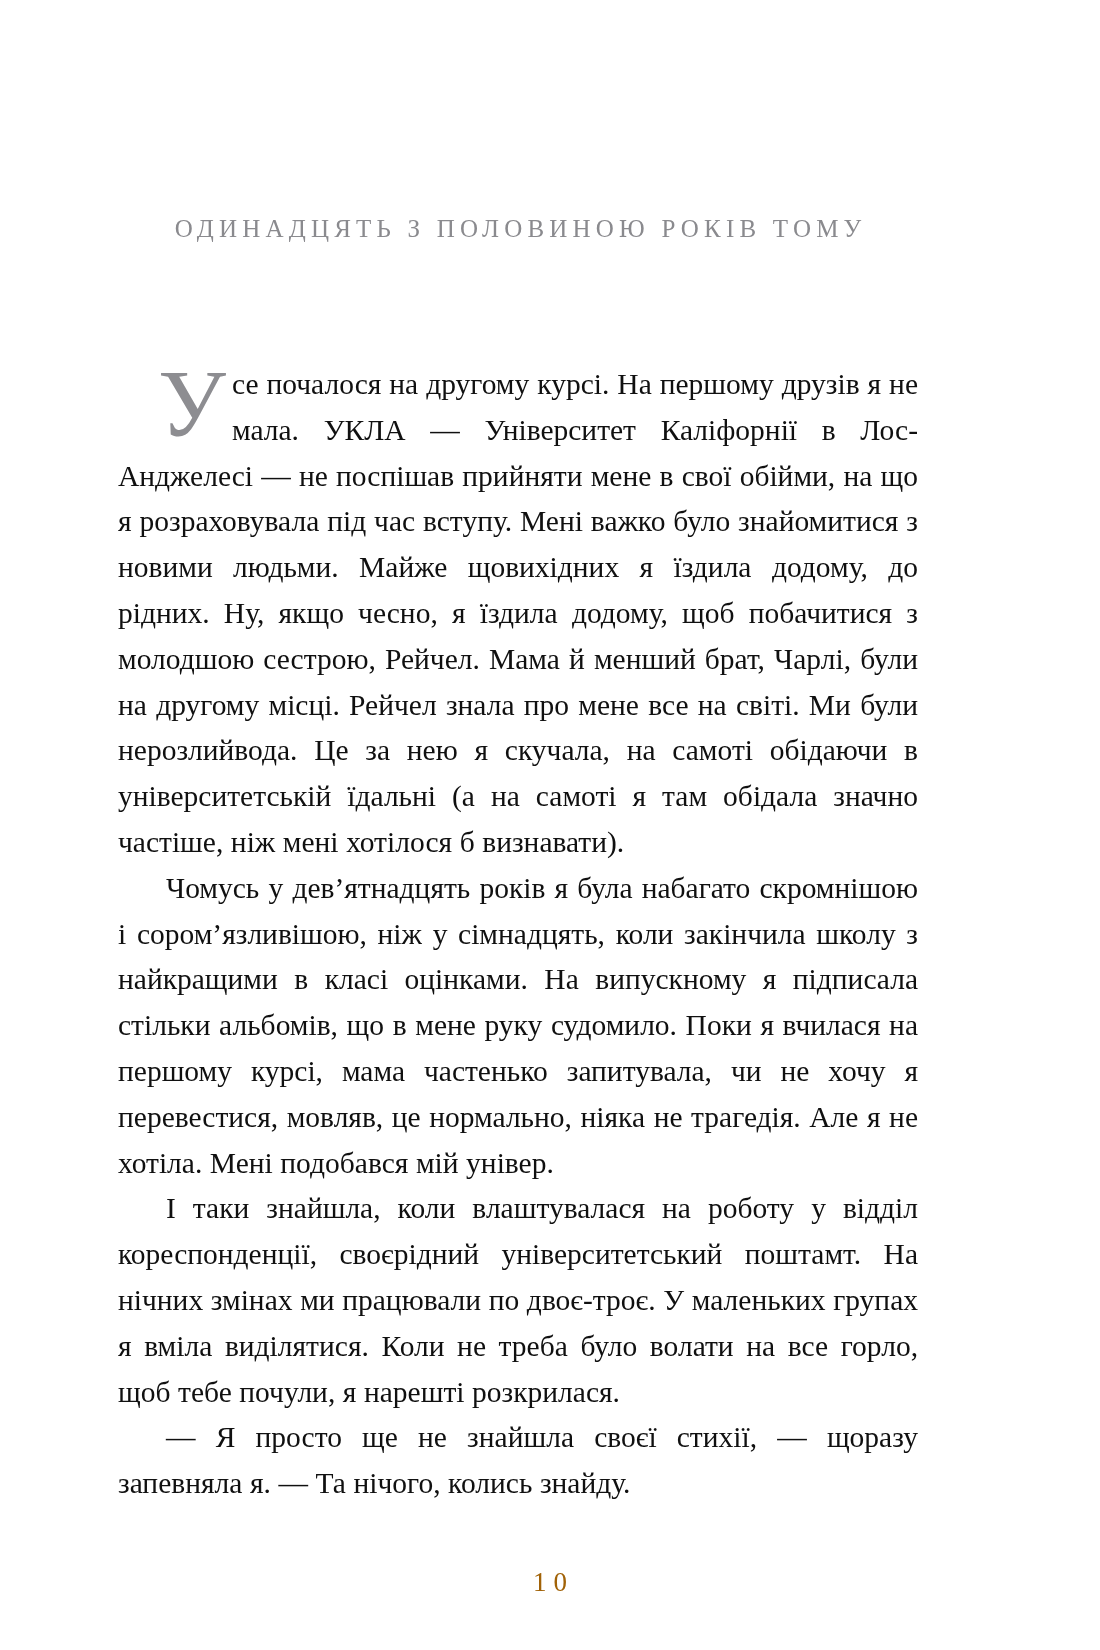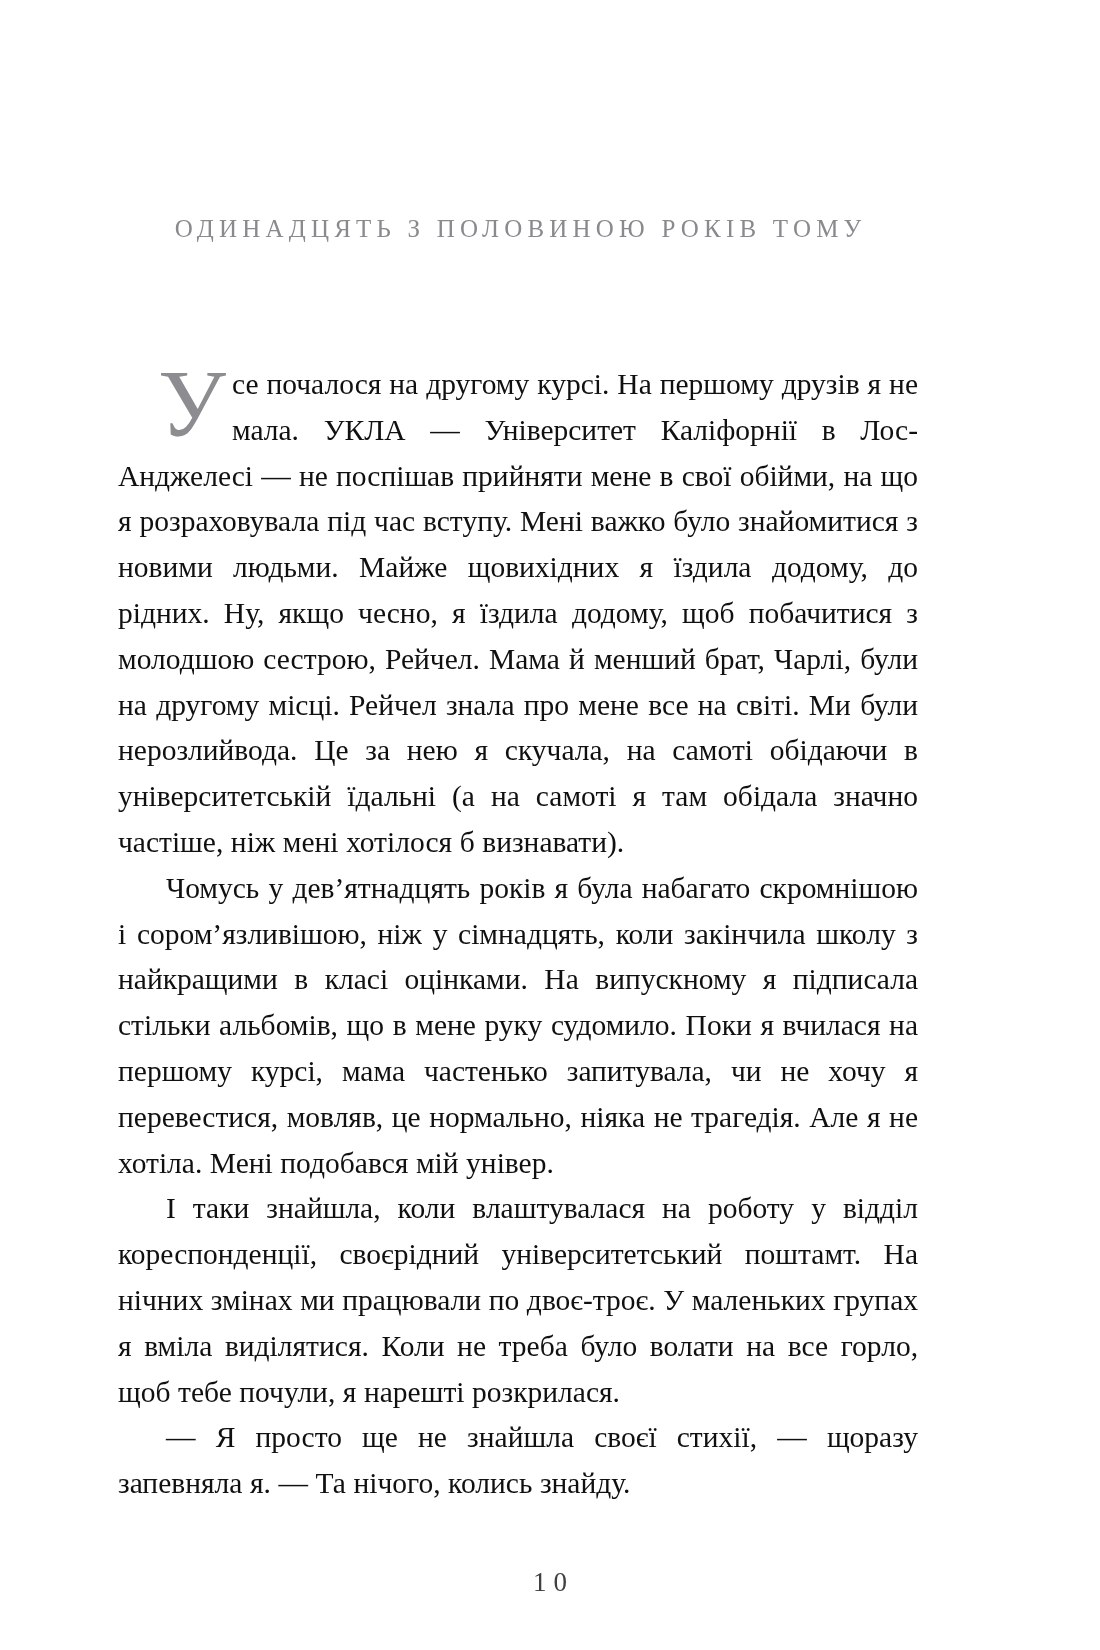--- a/index.html
+++ b/index.html
@@ -77,21 +77,21 @@
   .folio {
     position: absolute;
     left: 0;
     top: 1567px;
     width: 1100px;
     text-align: center;
     font-family: "Liberation Serif", "DejaVu Serif", serif;
     font-size: 27px;
     letter-spacing: 7px;
     text-indent: 7px;
-    color: #404040;
+    color: #a16207;
   }
 </style>
 </head>
 <body>
 
 <div class="page">
 
   <div class="chapter-heading">ОДИНАДЦЯТЬ З ПОЛОВИНОЮ РОКІВ ТОМУ</div>
 
   <div class="text-block">

